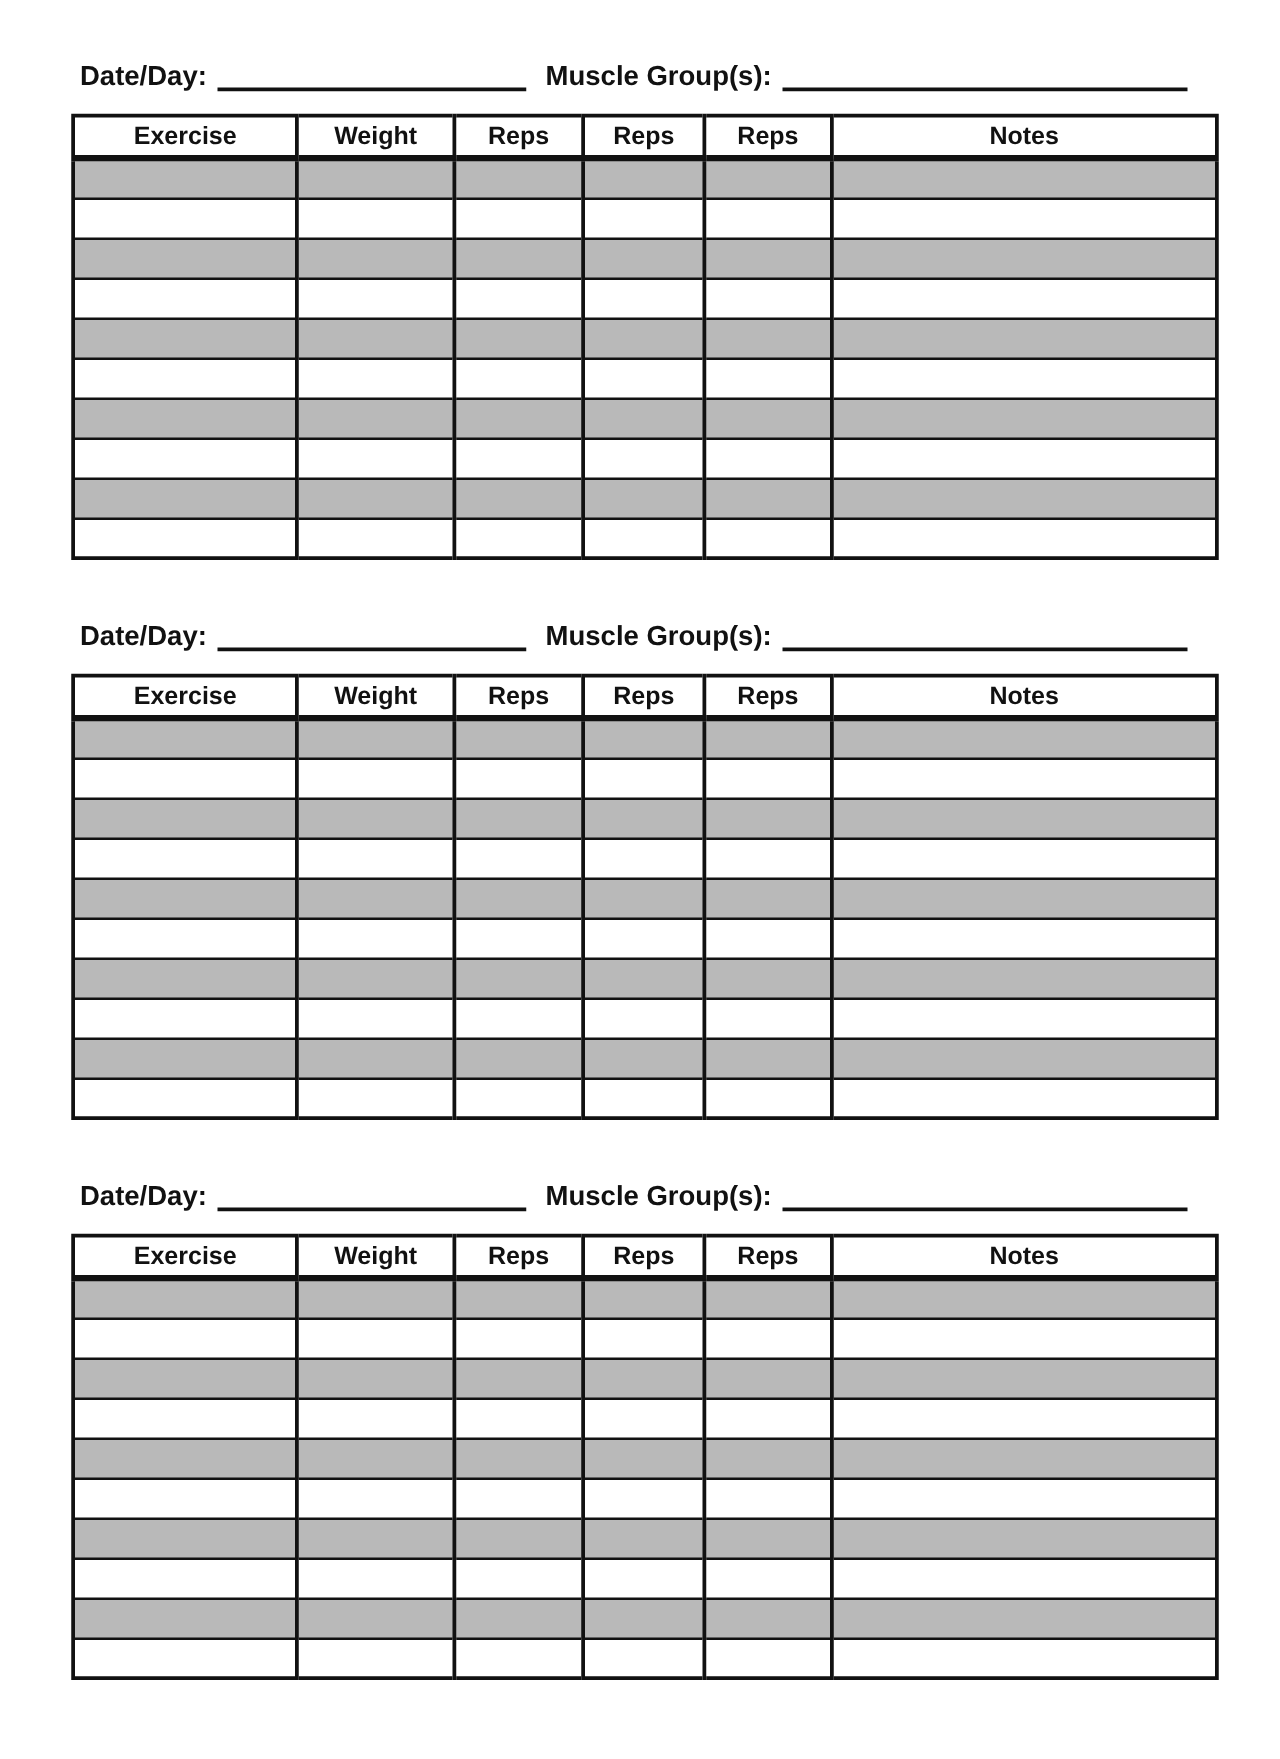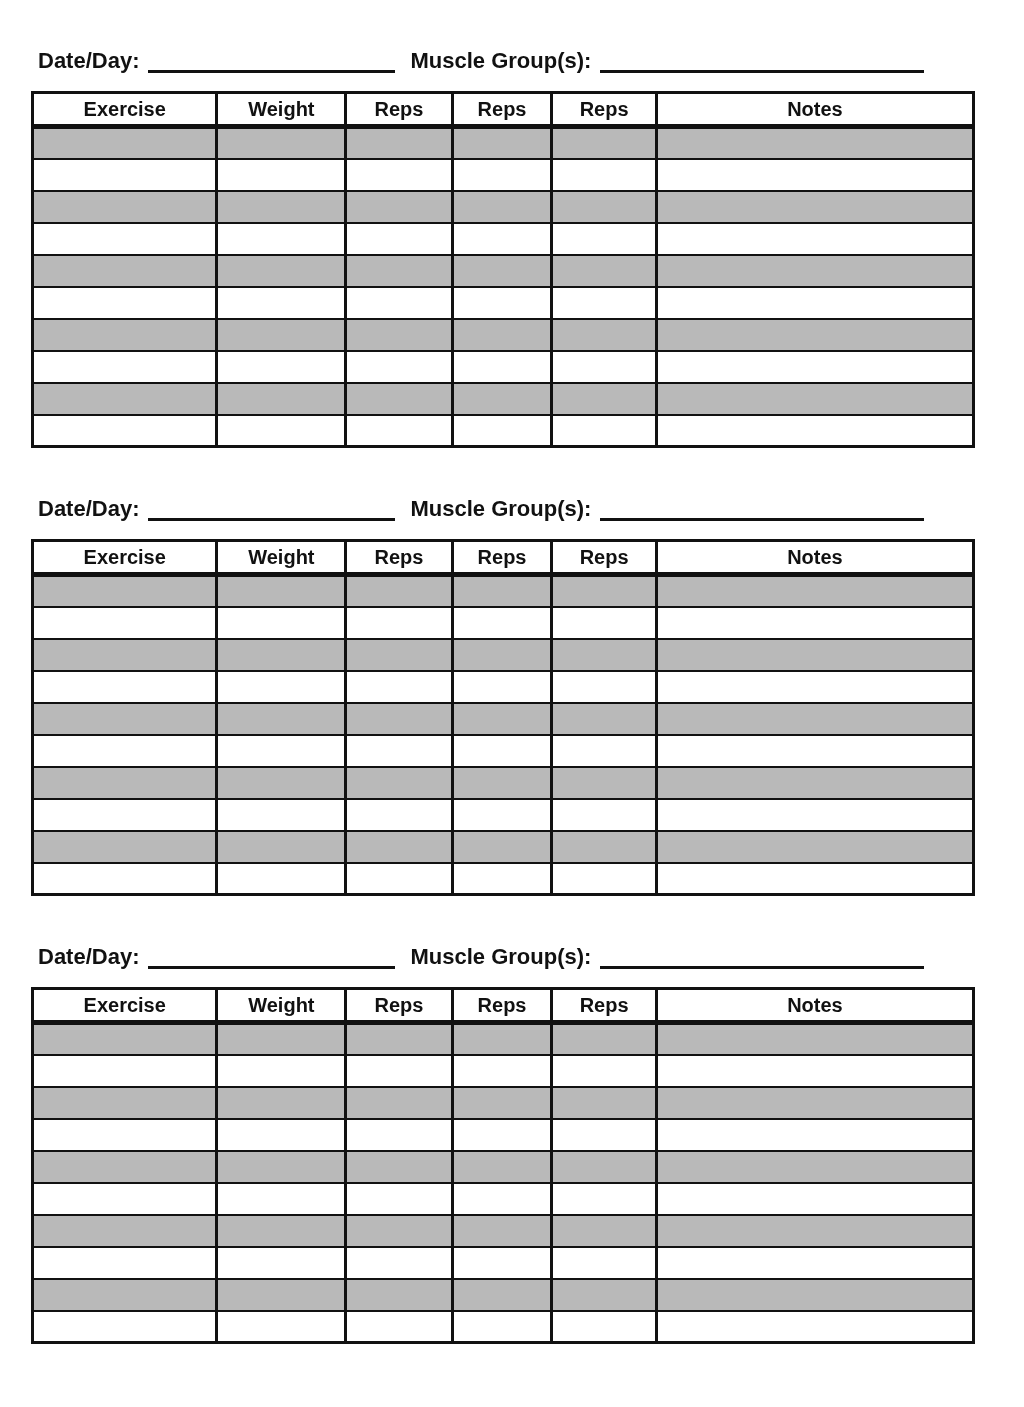--- a/index.html
+++ b/index.html
@@ -3,21 +3,21 @@
 <meta charset="utf-8">
 <style>
   * { box-sizing: border-box; margin: 0; padding: 0; }
   html, body { width: 1024px; }
   body {
     height: 1407px;
     background: var(--page-bg, #ffffff);
     font-family: "Liberation Sans", sans-serif;
     color: var(--ink, #111111);
   }
-  .page { padding: 46px 49px 0 31px; }
+  .page { padding: 46px 49px 0 57px; }
 
   .log-section + .log-section { margin-top: 46px; }
 
   .label-line {
     font-weight: bold;
     font-size: 22px;
     line-height: 30px;
     margin: 0 0 15px 7px;
     white-space: nowrap;
   }

